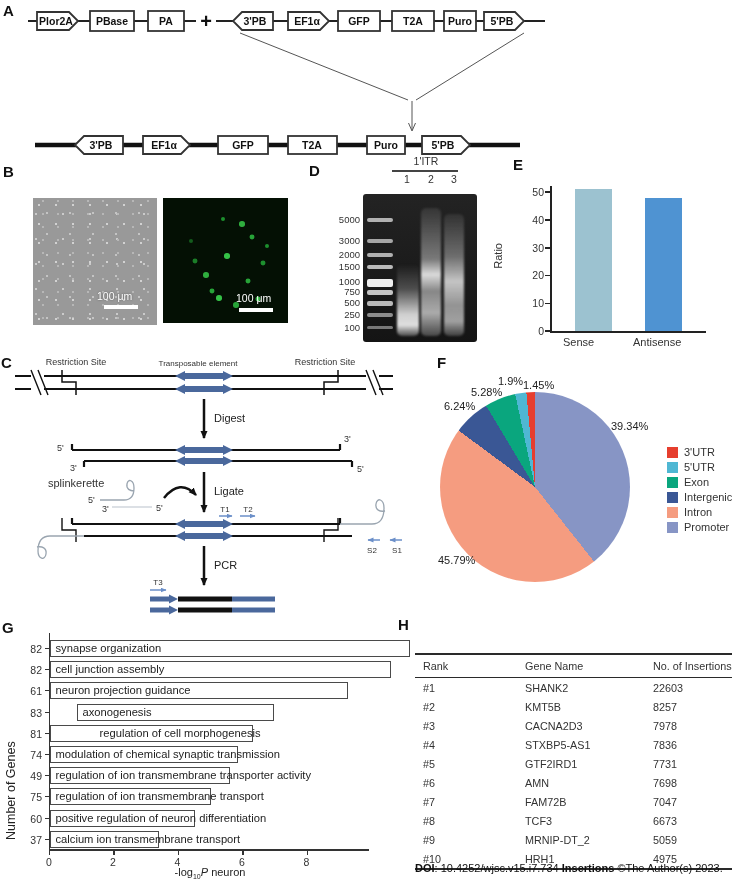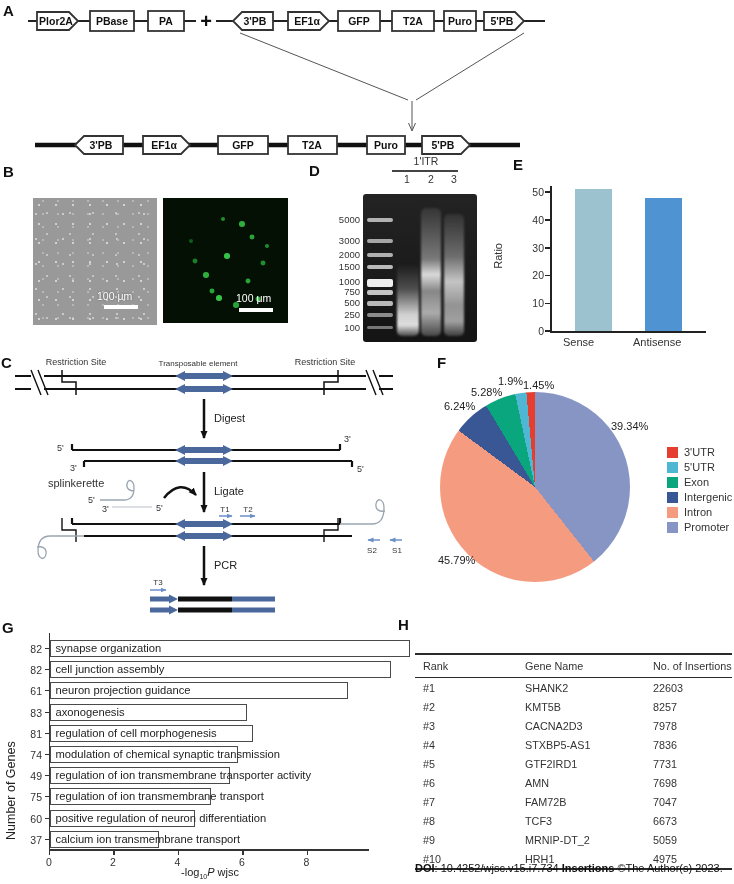--- a/index.html
+++ b/index.html
@@ -350,27 +350,27 @@
     </div>
 
   <div class="g-count" style="top:685px">61</div>
   <div class="g-tick" style="top:690px"></div>
   <div class="g-bar" style="top: 682px; width: 298.312px;">
       <span>neuron projection guidance</span>
     </div>
 
   <div class="g-count" style="top:707px">83</div>
   <div class="g-tick" style="top:712px"></div>
-  <div class="g-bar" style="top: 704px; width: 197px;">
+  <div class="g-bar" style="top: 704px; width: 197px; margin-left: 27px;">
       <span>axonogenesis</span>
     </div>
 
   <div class="g-count" style="top:728px">81</div>
   <div class="g-tick" style="top:733px"></div>
-  <div class="g-bar" style="top: 725px; width: 203.175px;">
+  <div class="g-bar" style="top: 725px; width: 203.175px; padding-left: 44px;">
       <span>regulation of cell morphogenesis</span>
     </div>
 
   <div class="g-count" style="top:749px">74</div>
   <div class="g-tick" style="top:754px"></div>
   <div class="g-bar" style="top: 746px; width: 188.662px;">
       <span>modulation of chemical synaptic transmission</span>
     </div>
 
   <div class="g-count" style="top:770px">49</div>
@@ -401,21 +401,21 @@
   <div class="g-xt" style="left:113px"></div>
   <div class="g-xt" style="left:177.5px"></div>
   <div class="g-xt" style="left:242px"></div>
   <div class="g-xt" style="left:306.5px"></div>
   <div class="g-xl" style="left:39px">0</div>
   <div class="g-xl" style="left:103px">2</div>
   <div class="g-xl" style="left:167.5px">4</div>
   <div class="g-xl" style="left:232px">6</div>
   <div class="g-xl" style="left:296.5px">8</div>
   <div class="abs" style="left:120px;top:866px;width:180px;text-align:center;font-size:11px;color:#222">
-    <span>-log</span><sub style="font-size:7px">10</sub><i>P</i><span> wjsc</span>
+    <span>-log</span><sub style="font-size:7px">10</sub><i>P</i><span> neuron</span>
   </div>
 
   <table class="h-table">
     <colgroup>
         <col style="width:110px">
         <col style="width:128px">
         <col style="width:79px">
       </colgroup>
     <thead>
       <tr>

